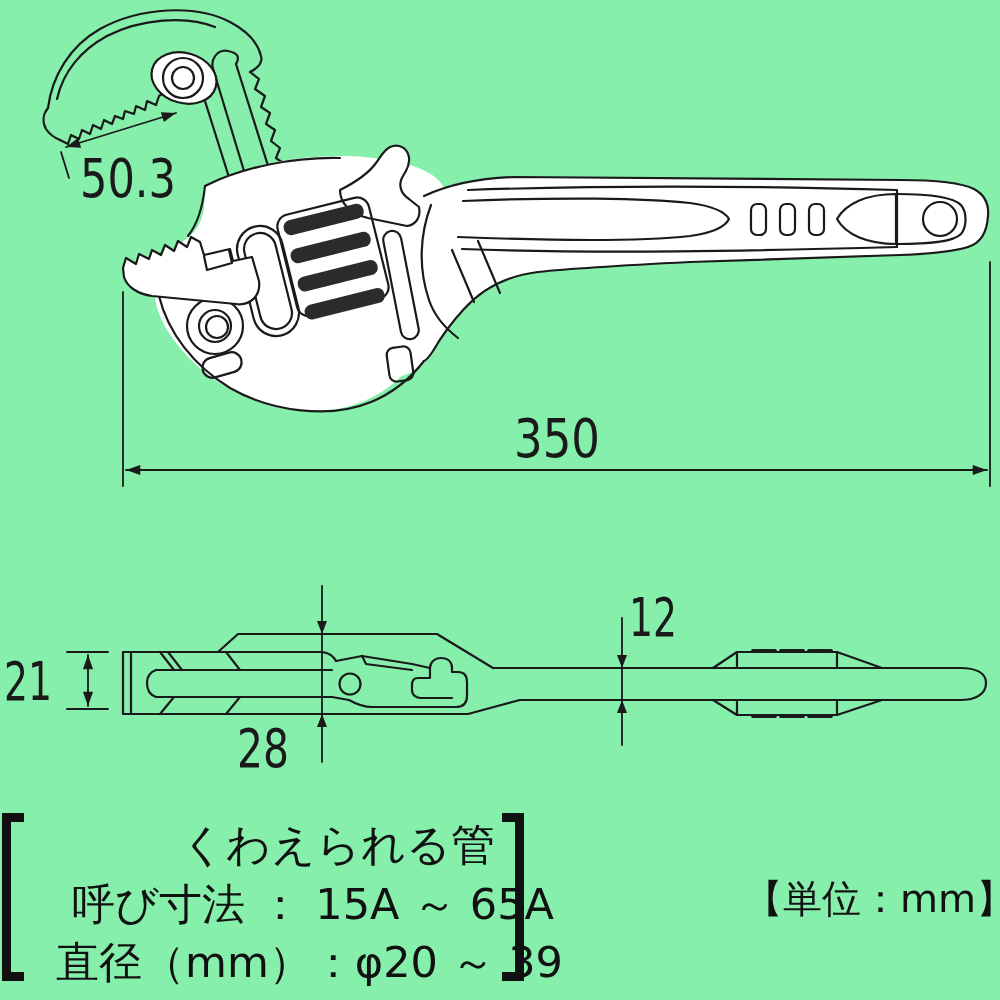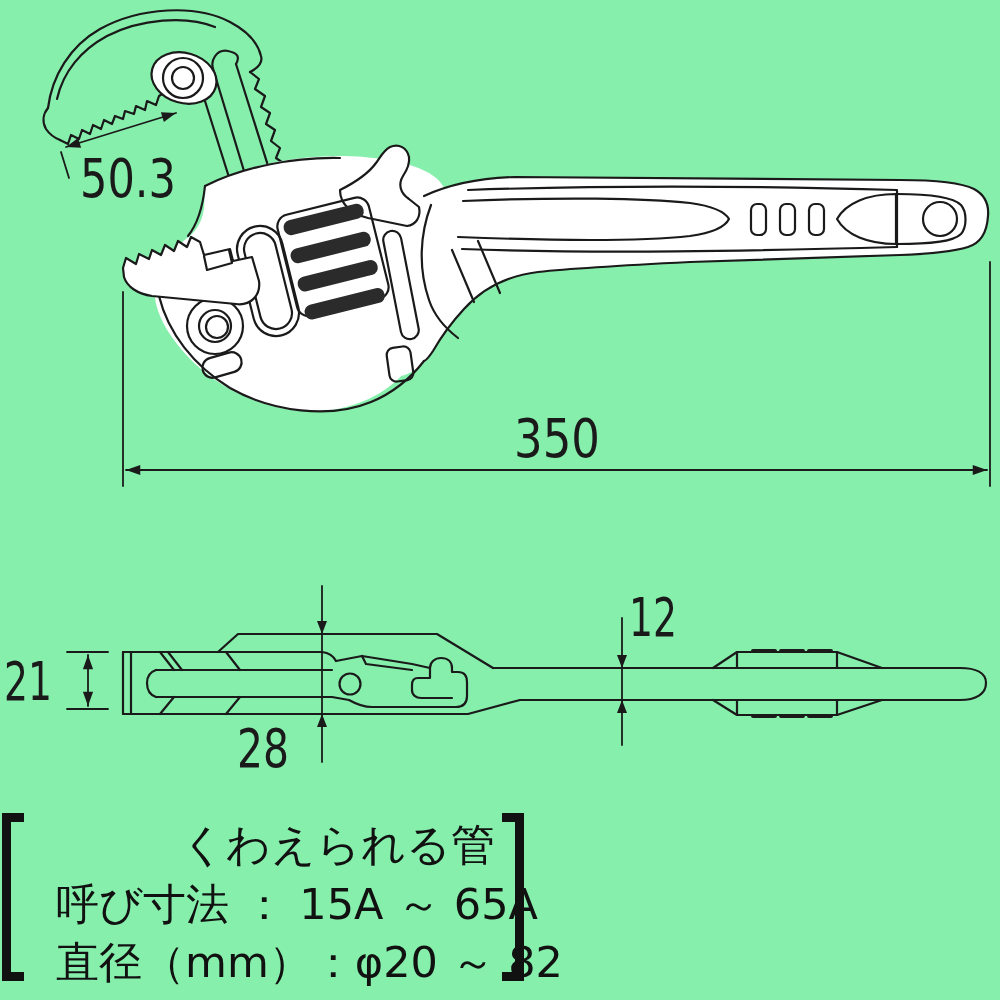--- a/index.html
+++ b/index.html
@@ -14,21 +14,21 @@
   }
   .dim-num{font-size:54px;}
   .spec-title{
     position:absolute;left:30px;top:818px;width:465px;
     text-align:right;font-size:44px;line-height:54px;white-space:nowrap;
   }
   .spec-line{
     position:absolute;left:56px;white-space:nowrap;
     font-size:43px;line-height:52px;
   }
-  .spec-line.l2{top:878px;}
+  .spec-line.l2{top:878px;margin-left:16px;}
   .spec-line.l3{top:936px;}
   .bracket{position:absolute;width:13px;height:150px;top:813px;}
   .bracket.left{left:2px;border:9px solid #111;border-right:none;}
   .bracket.right{left:502px;border:9px solid #111;border-left:none;}
   .unit-note{
     position:absolute;left:744px;top:872px;width:256px;
     text-align:center;font-size:39px;white-space:nowrap;
   }
 </style>
 </head>
@@ -215,17 +215,18 @@
         <text class="dim-num" x="653" y="636" text-anchor="middle" textLength="48" lengthAdjust="spacingAndGlyphs">12</text>
       </g>
     </g>
   </svg>
 
   <div>
     <div class="bracket left"></div>
     <div class="bracket right"></div>
     <div class="spec-title">くわえられる管</div>
     <div class="spec-line l2">呼び寸法 ： 15A ～ 65A</div>
-    <div class="spec-line l3">直径（mm）：φ20 ～ 82</div>
+    <div class="spec-line l3">直径（mm）：φ20 ～ 39</div>
   </div>
 
+  <div class="unit-note">【単位：mm】</div>
 
 </div>
 
 </body></html>

